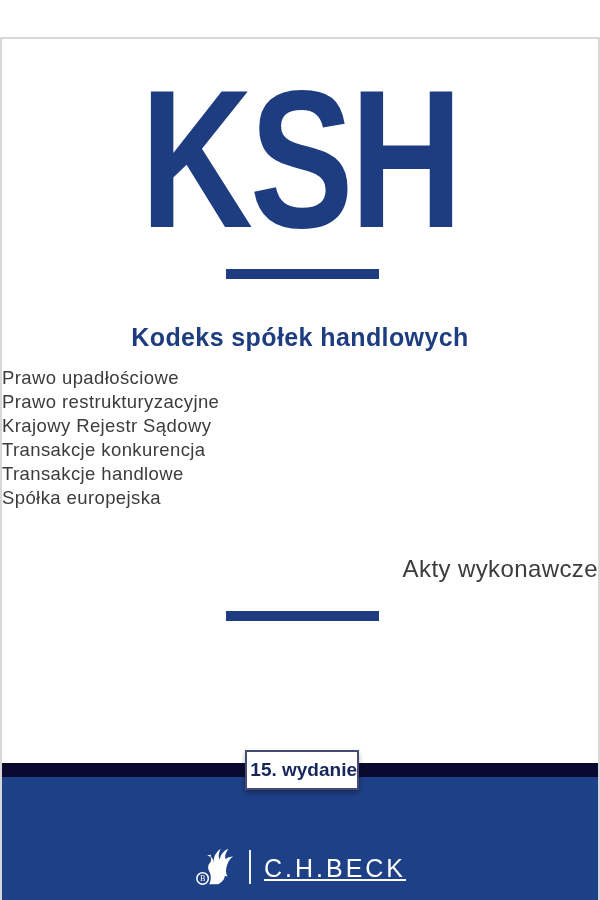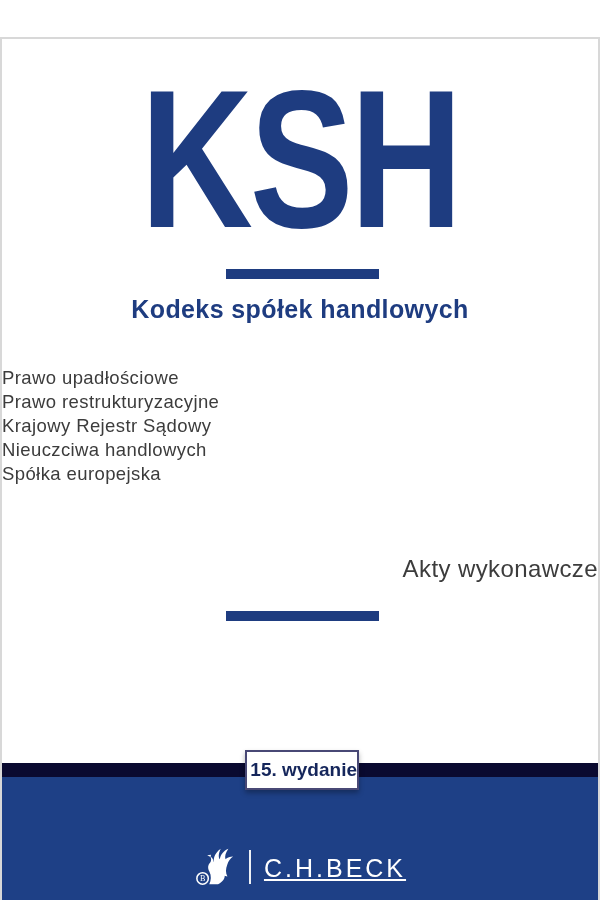--- a/index.html
+++ b/index.html
@@ -42,21 +42,21 @@
     width: 153px;
     height: 10px;
     background: #1e3c80;
   }
   .bar-top { top: 230px; }
   .bar-bottom { top: 572px; }
 
   
   .book-title {
     position: absolute;
-    top: 256px;
+    top: 284px;
     left: 0;
     width: 100%;
     text-align: center;
     font-size: 25px;
     font-weight: bold;
     letter-spacing: 0.4px;
     color: #1e3c80;
   }
 
   
@@ -159,21 +159,22 @@
   </div>
 
   <div class="bar bar-top"></div>
 
   <div class="book-title">Kodeks spółek handlowych</div>
 
   <div class="acts">
     <div>Prawo upadłościowe</div>
     <div>Prawo restrukturyzacyjne</div>
     <div>Krajowy Rejestr Sądowy</div>
-    <div>Nieuczciwa handlowych</div>
+    <div>Transakcje konkurencja</div>
+    <div>Transakcje handlowe</div>
     <div>Spółka europejska</div>
   </div>
 
   <div class="acts-secondary">Akty wykonawcze</div>
 
   <div class="bar bar-bottom"></div>
 
   <div class="edition-badge">
     <span>15. wydanie</span>
   </div>

